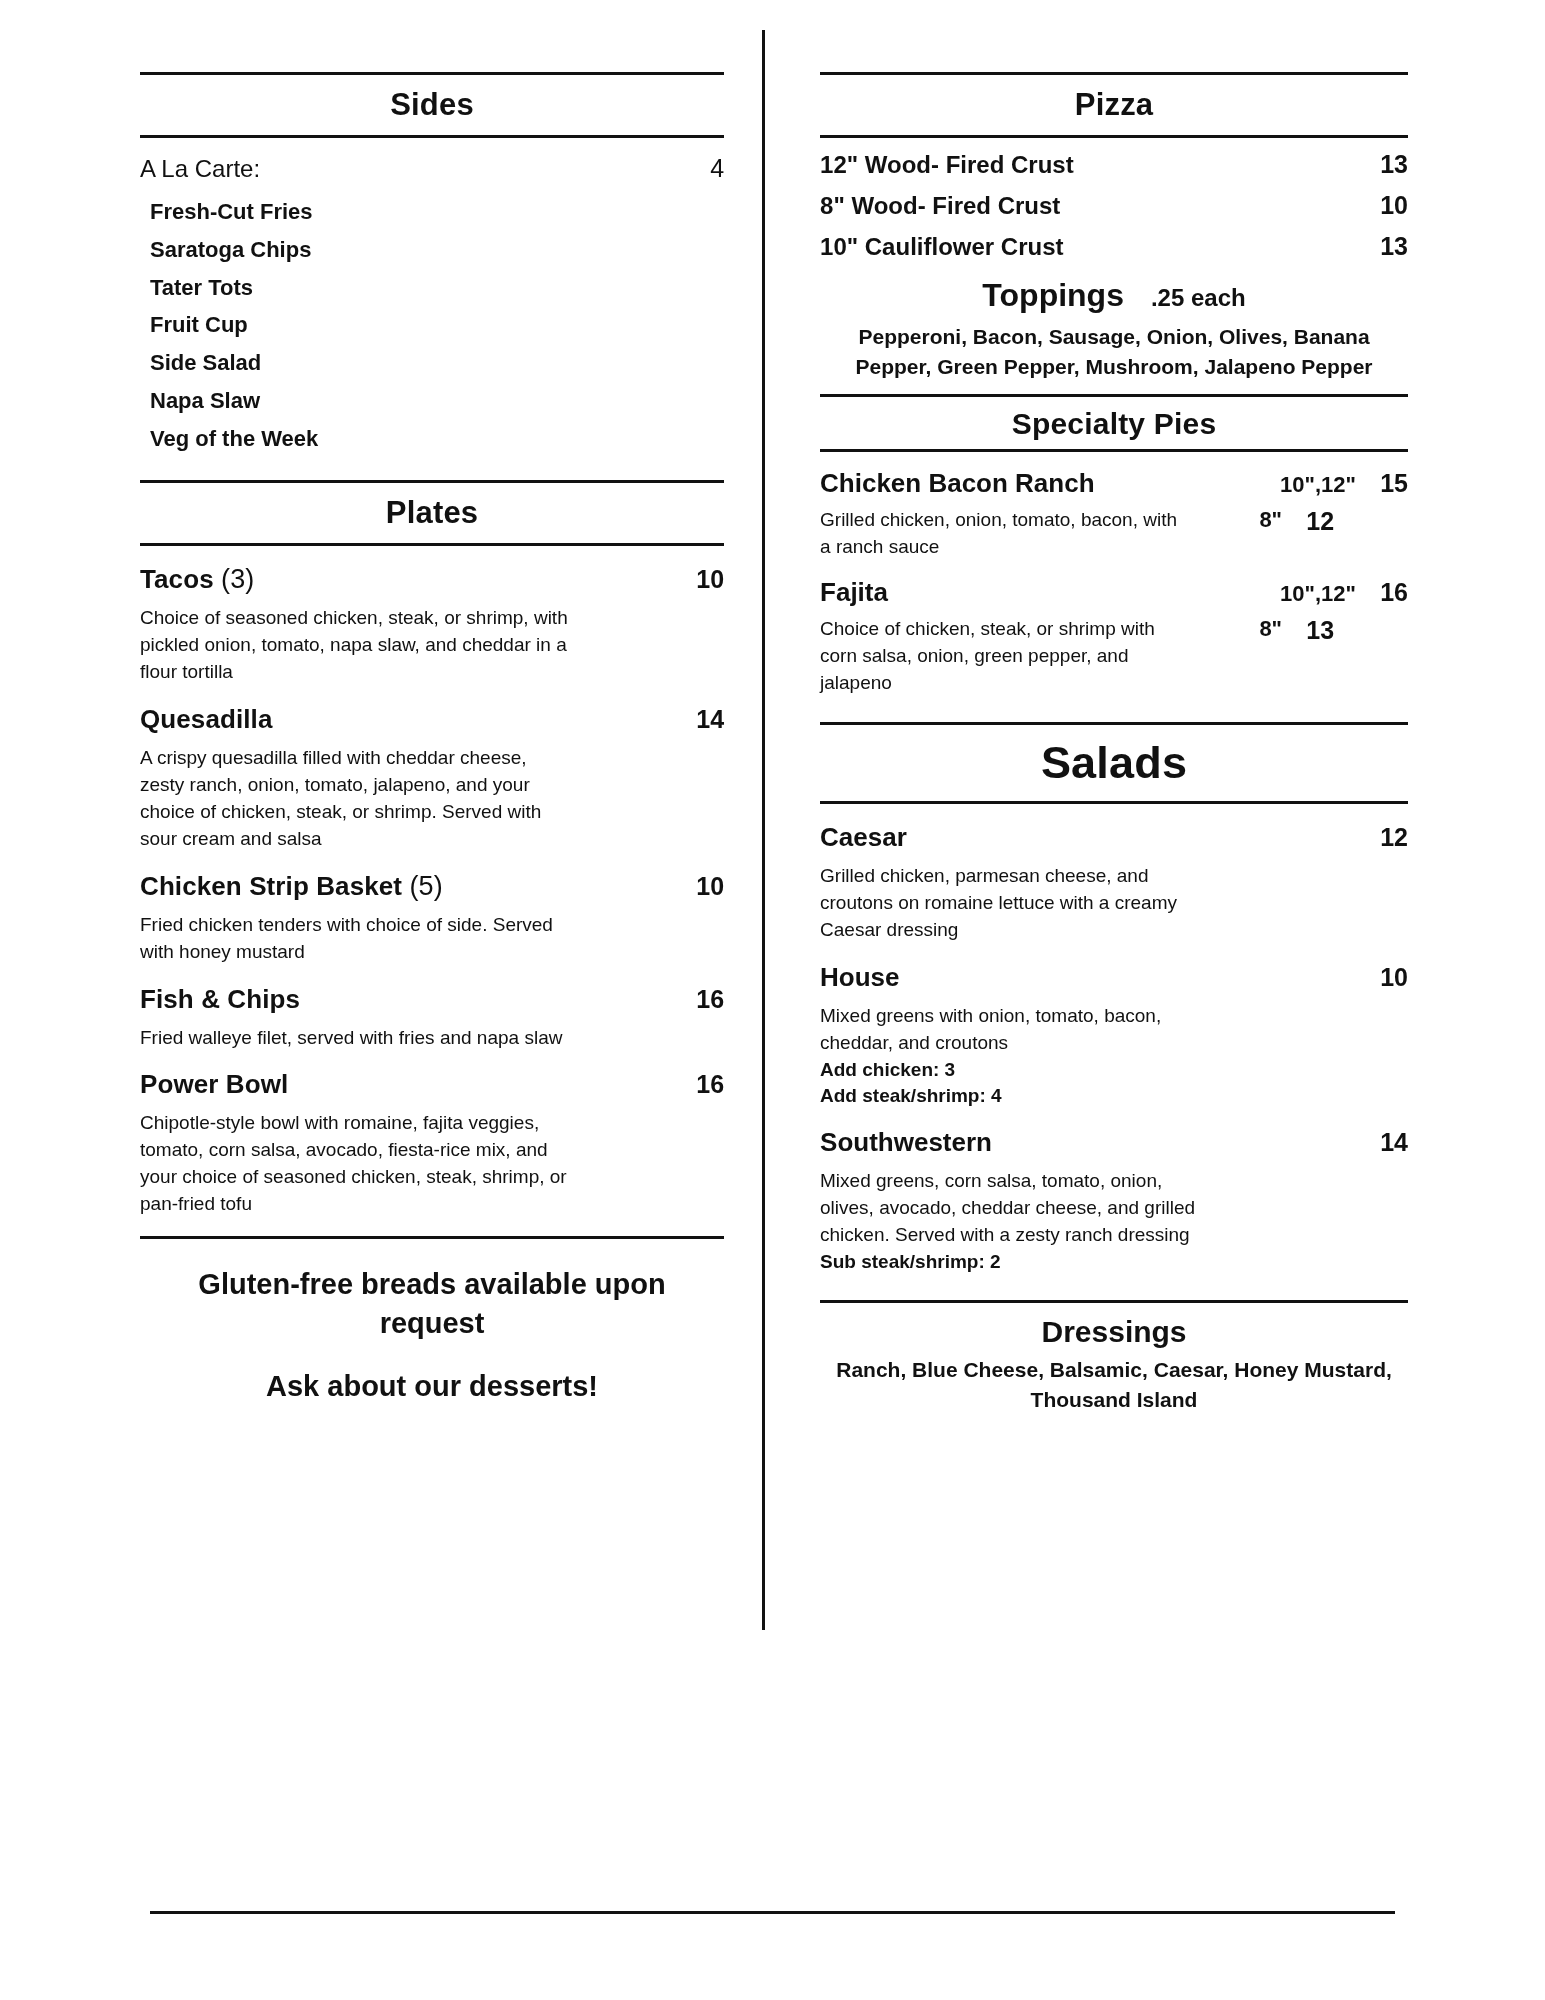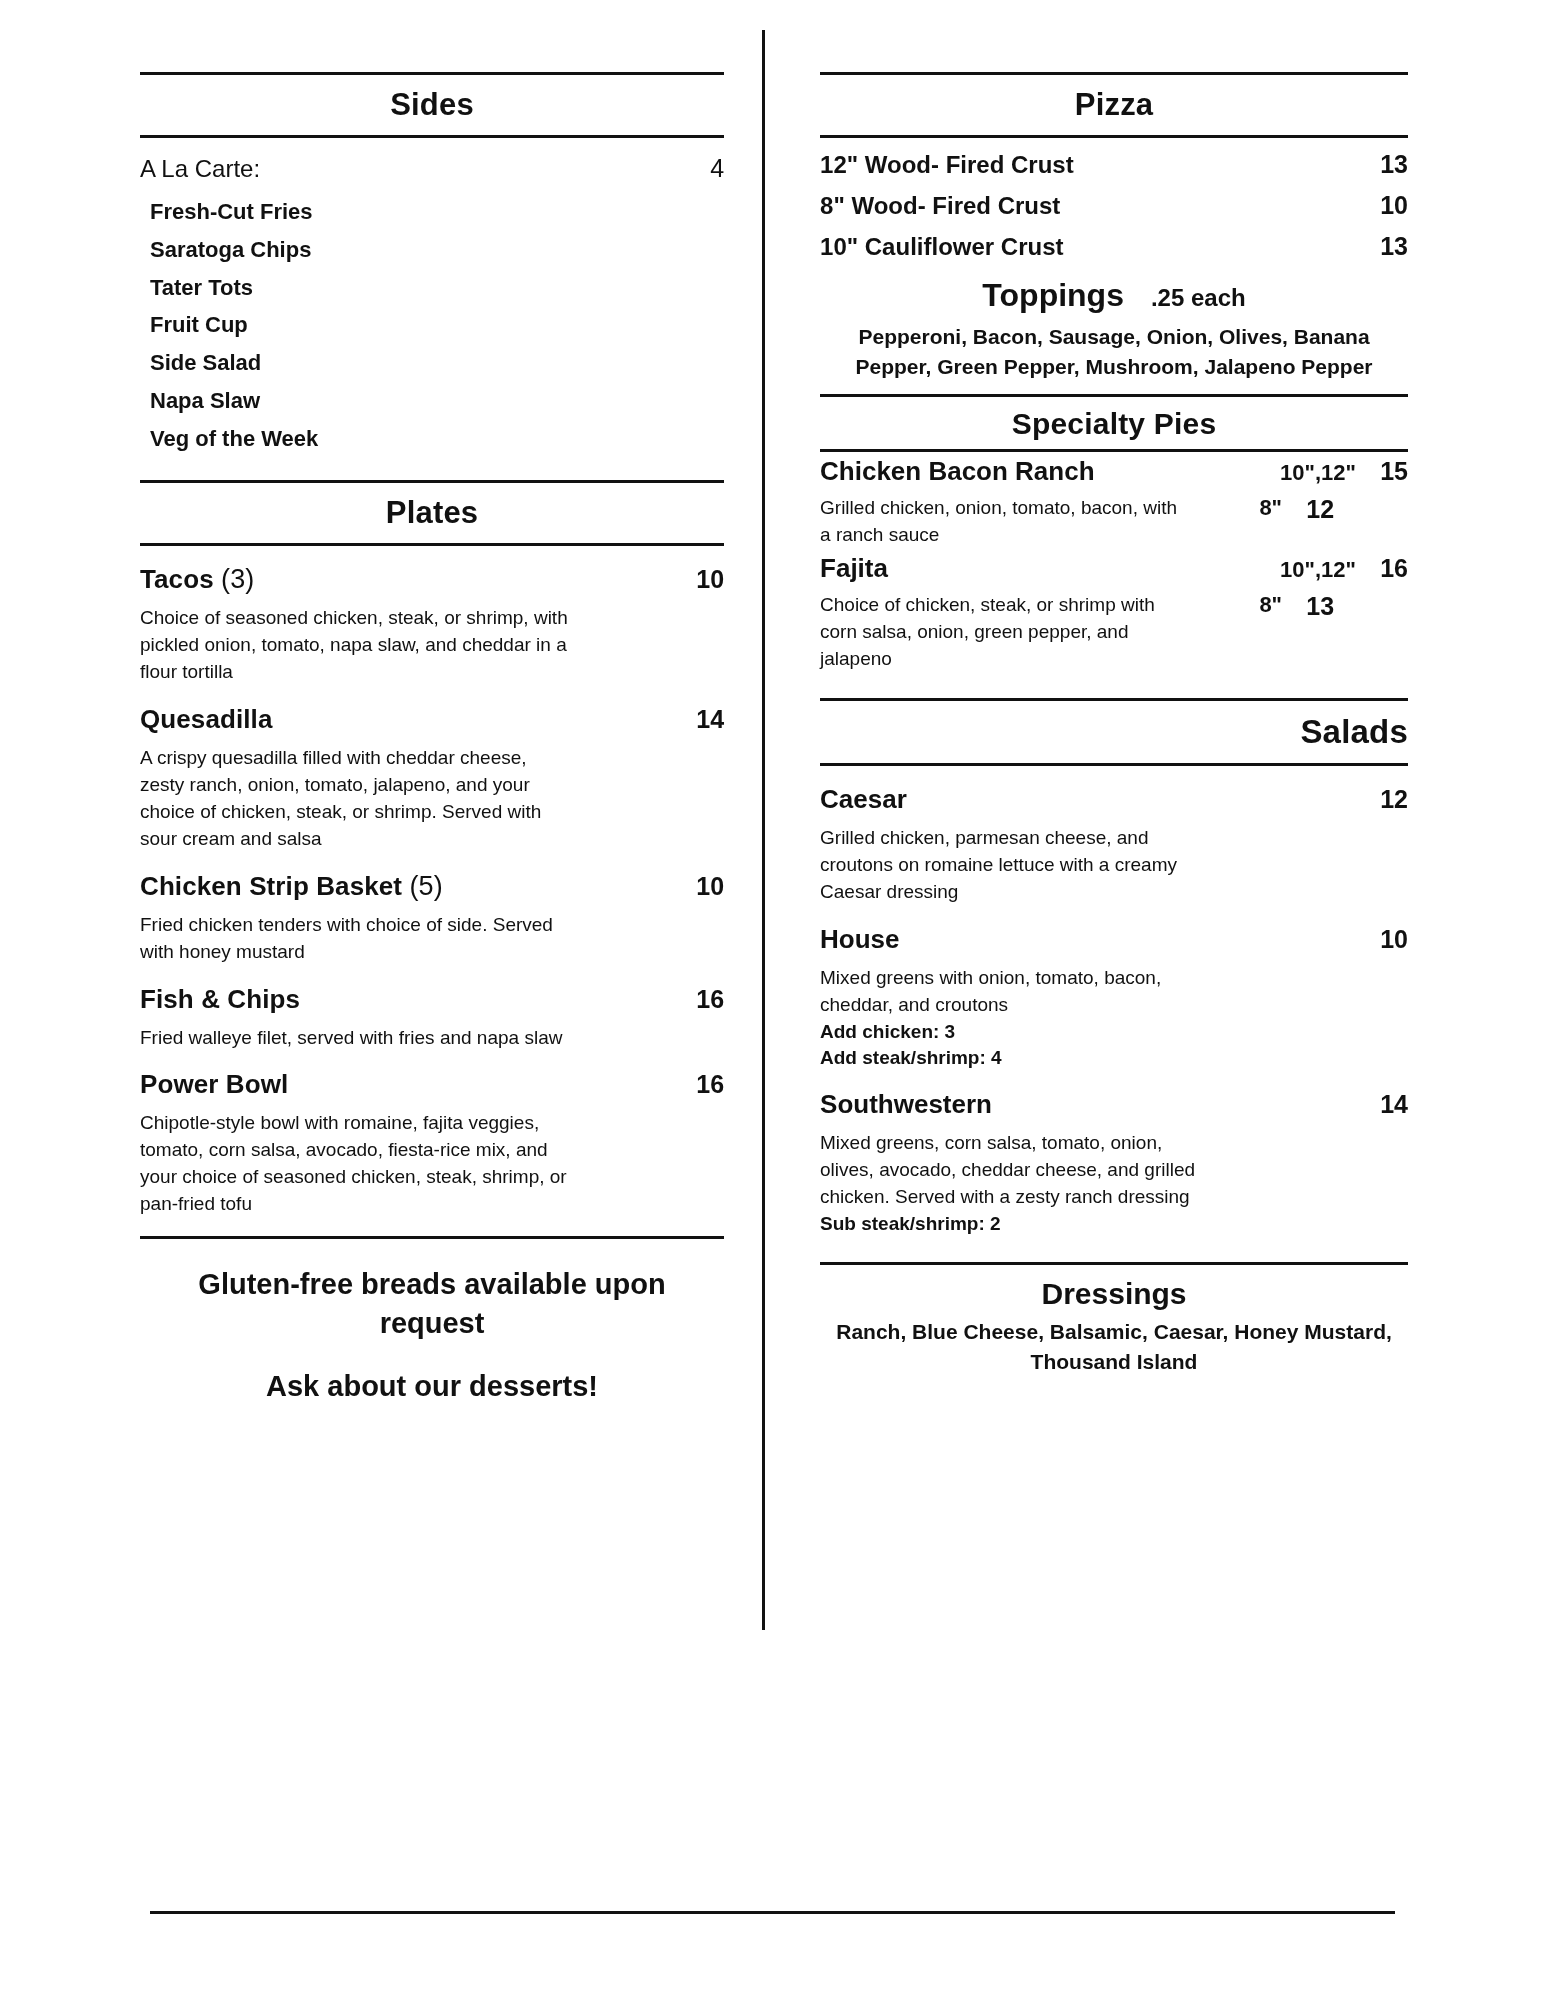--- a/index.html
+++ b/index.html
@@ -62,22 +62,21 @@
   }
 
   .section-title {
     text-align: center;
     font-size: 31px;
     font-weight: bold;
     letter-spacing: 0.2px;
     margin: 12px 0 12px 0;
   }
   .section-title.lg {
-    font-size: 33px;
-    text-align: right;
+    font-size: 45px;
   }
 
   
   .alacarte-row {
     display: flex;
     justify-content: space-between;
     align-items: baseline;
     font-size: 24px;
     font-weight: normal;
     margin: 16px 0 6px 0;
@@ -173,21 +172,21 @@
   }
   .toppings-list {
     text-align: center;
     font-size: 21px;
     font-weight: bold;
     line-height: 1.42;
     margin-bottom: 12px;
   }
 
   
-  .pie { margin-top: 4px; }
+  .pie { margin-top: 16px; }
   .pie-head {
     display: flex;
     align-items: baseline;
   }
   .pie-name {
     font-size: 26px;
     font-weight: bold;
     flex: 1;
   }
   .pie-size {

